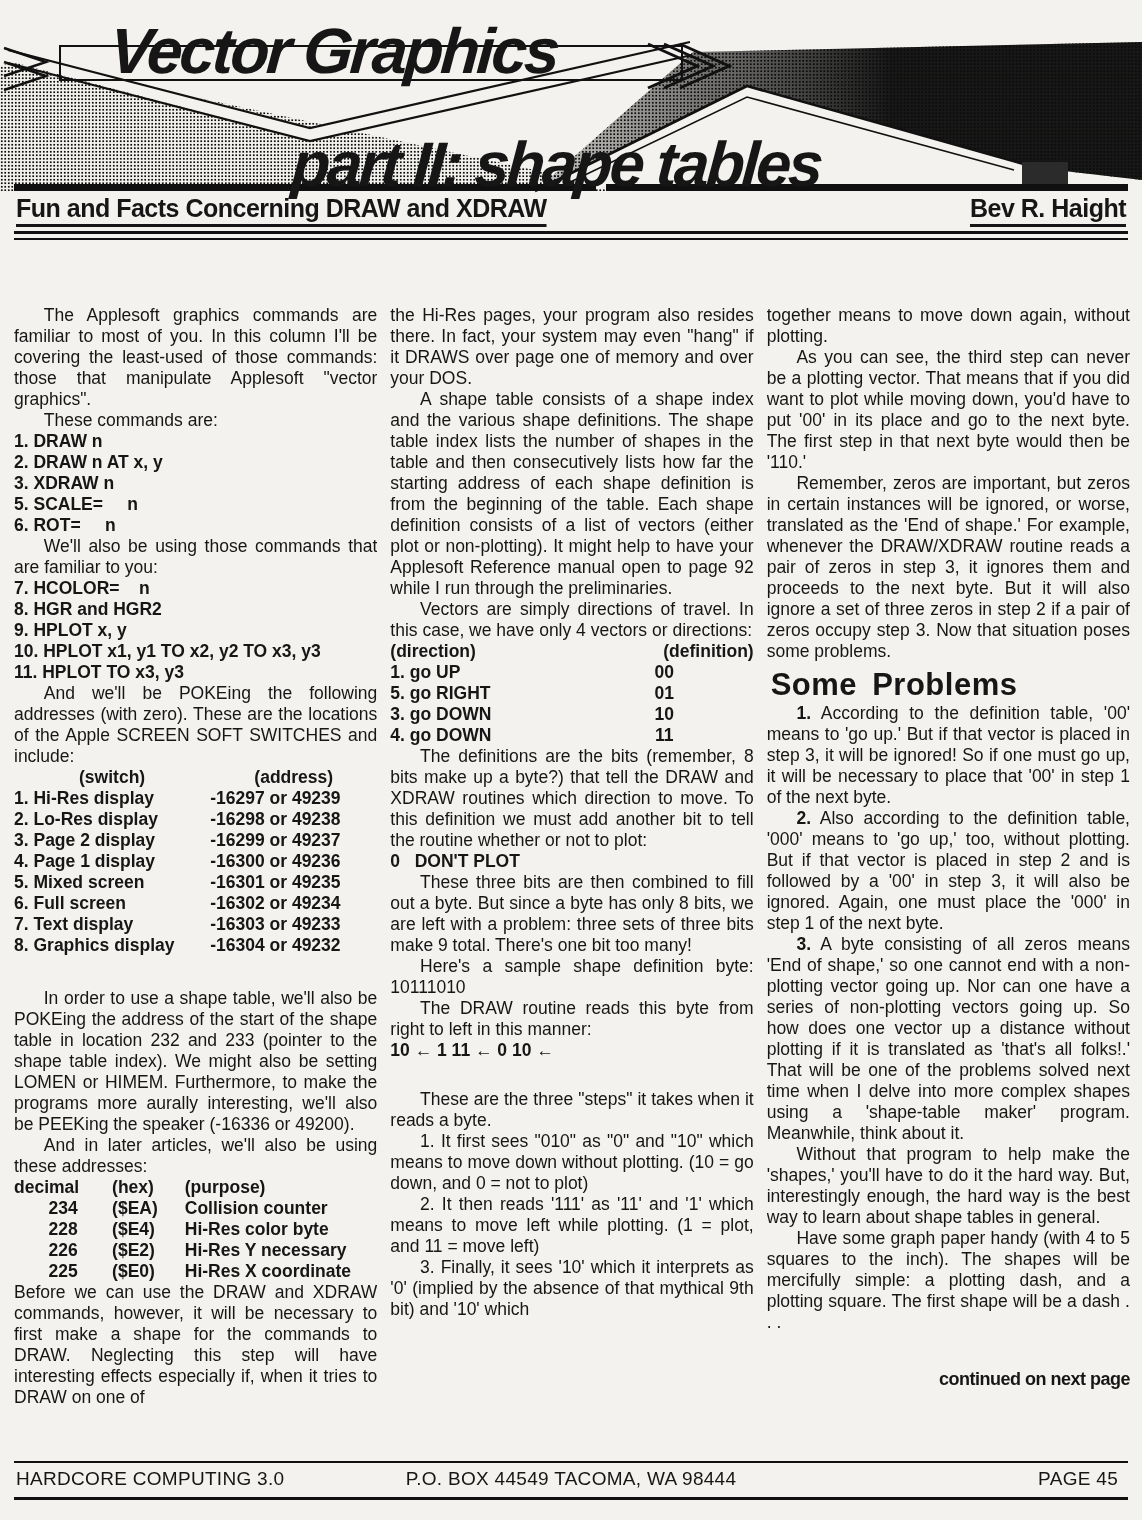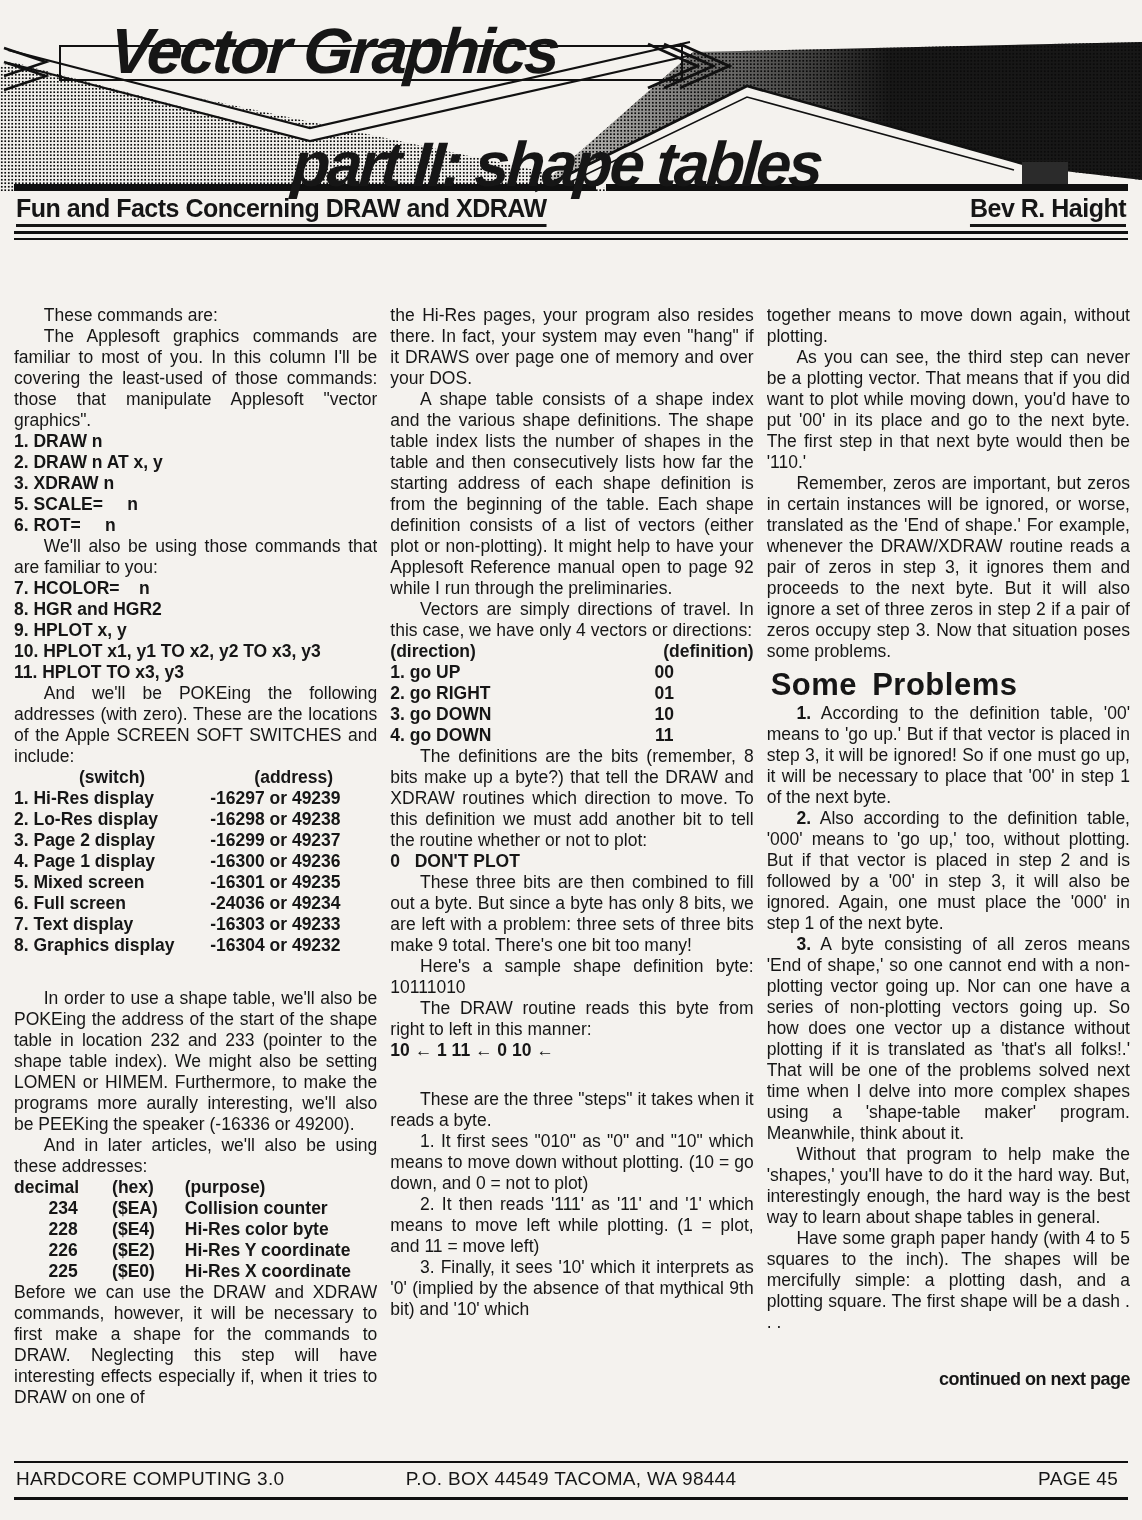--- a/index.html
+++ b/index.html
@@ -107,22 +107,22 @@
 
   <div id="byline">
     <span>Fun and Facts Concerning DRAW and XDRAW</span>
     <span>Bev R. Haight</span>
   </div>
   <div class="rule" id="byline-rule1"></div>
   <div class="rule" id="byline-rule2"></div>
 
   <div id="cols">
     <div class="col" id="col-1">
+        <p class="para">The Applesoft graphics commands are familiar to most of you. In this column I'll be covering the least-used of those commands: those that manipulate Applesoft "vector graphics".</p>
         <p class="para">These commands are:</p>
-        <p class="para">The Applesoft graphics commands are familiar to most of you. In this column I'll be covering the least-used of those commands: those that manipulate Applesoft "vector graphics".</p>
         <div class="boldlines">
           <div>1. DRAW n</div>
           <div>2. DRAW n AT x, y</div>
           <div>3. XDRAW n</div>
           <div>5. SCALE=&nbsp;&nbsp;&nbsp;&nbsp;&nbsp;n</div>
           <div>6. ROT=&nbsp;&nbsp;&nbsp;&nbsp;&nbsp;n</div>
         </div>
         <p class="para">We'll also be using those commands that are familiar to you:</p>
         <div class="boldlines">
           <div>7. HCOLOR=&nbsp;&nbsp;&nbsp;&nbsp;n</div>
@@ -152,21 +152,21 @@
           <div class="trow">
             <div>4. Page 1 display</div>
             <div>-16300 or 49236</div>
           </div>
           <div class="trow">
             <div>5. Mixed screen</div>
             <div>-16301 or 49235</div>
           </div>
           <div class="trow">
             <div>6. Full screen</div>
-            <div>-24036 or 49234</div>
+            <div>-16302 or 49234</div>
           </div>
           <div class="trow">
             <div>7. Text display</div>
             <div>-16303 or 49233</div>
           </div>
           <div class="trow">
             <div>8. Graphics display</div>
             <div>-16304 or 49232</div>
           </div>
         </div>
@@ -185,21 +185,21 @@
             <div>Collision counter</div>
           </div>
           <div class="trow">
             <div>228</div>
             <div>($E4)</div>
             <div>Hi-Res color byte</div>
           </div>
           <div class="trow">
             <div>226</div>
             <div>($E2)</div>
-            <div>Hi-Res Y coordinate</div>
+            <div>Hi-Res Y necessary</div>
           </div>
           <div class="trow">
             <div>225</div>
             <div>($E0)</div>
             <div>Hi-Res X coordinate</div>
           </div>
         </div>
         <p class="para noindent">Before we can use the DRAW and XDRAW commands, however, it will be necessary to first make a shape for the commands to DRAW. Neglecting this step will have interesting effects especially if, when it tries to DRAW on one of</p>
       </div>
     <div class="col" id="col-2">
@@ -209,21 +209,21 @@
         <div class="tbl dir">
           <div class="trow thead">
             <div>(direction)</div>
             <div>(definition)</div>
           </div>
           <div class="trow">
             <div>1. go UP</div>
             <div>00</div>
           </div>
           <div class="trow">
-            <div>2. go RIGHT</div>
+            <div>5. go RIGHT</div>
             <div>01</div>
           </div>
           <div class="trow">
             <div>3. go DOWN</div>
             <div>10</div>
           </div>
           <div class="trow">
             <div>4. go DOWN</div>
             <div>11</div>
           </div>

